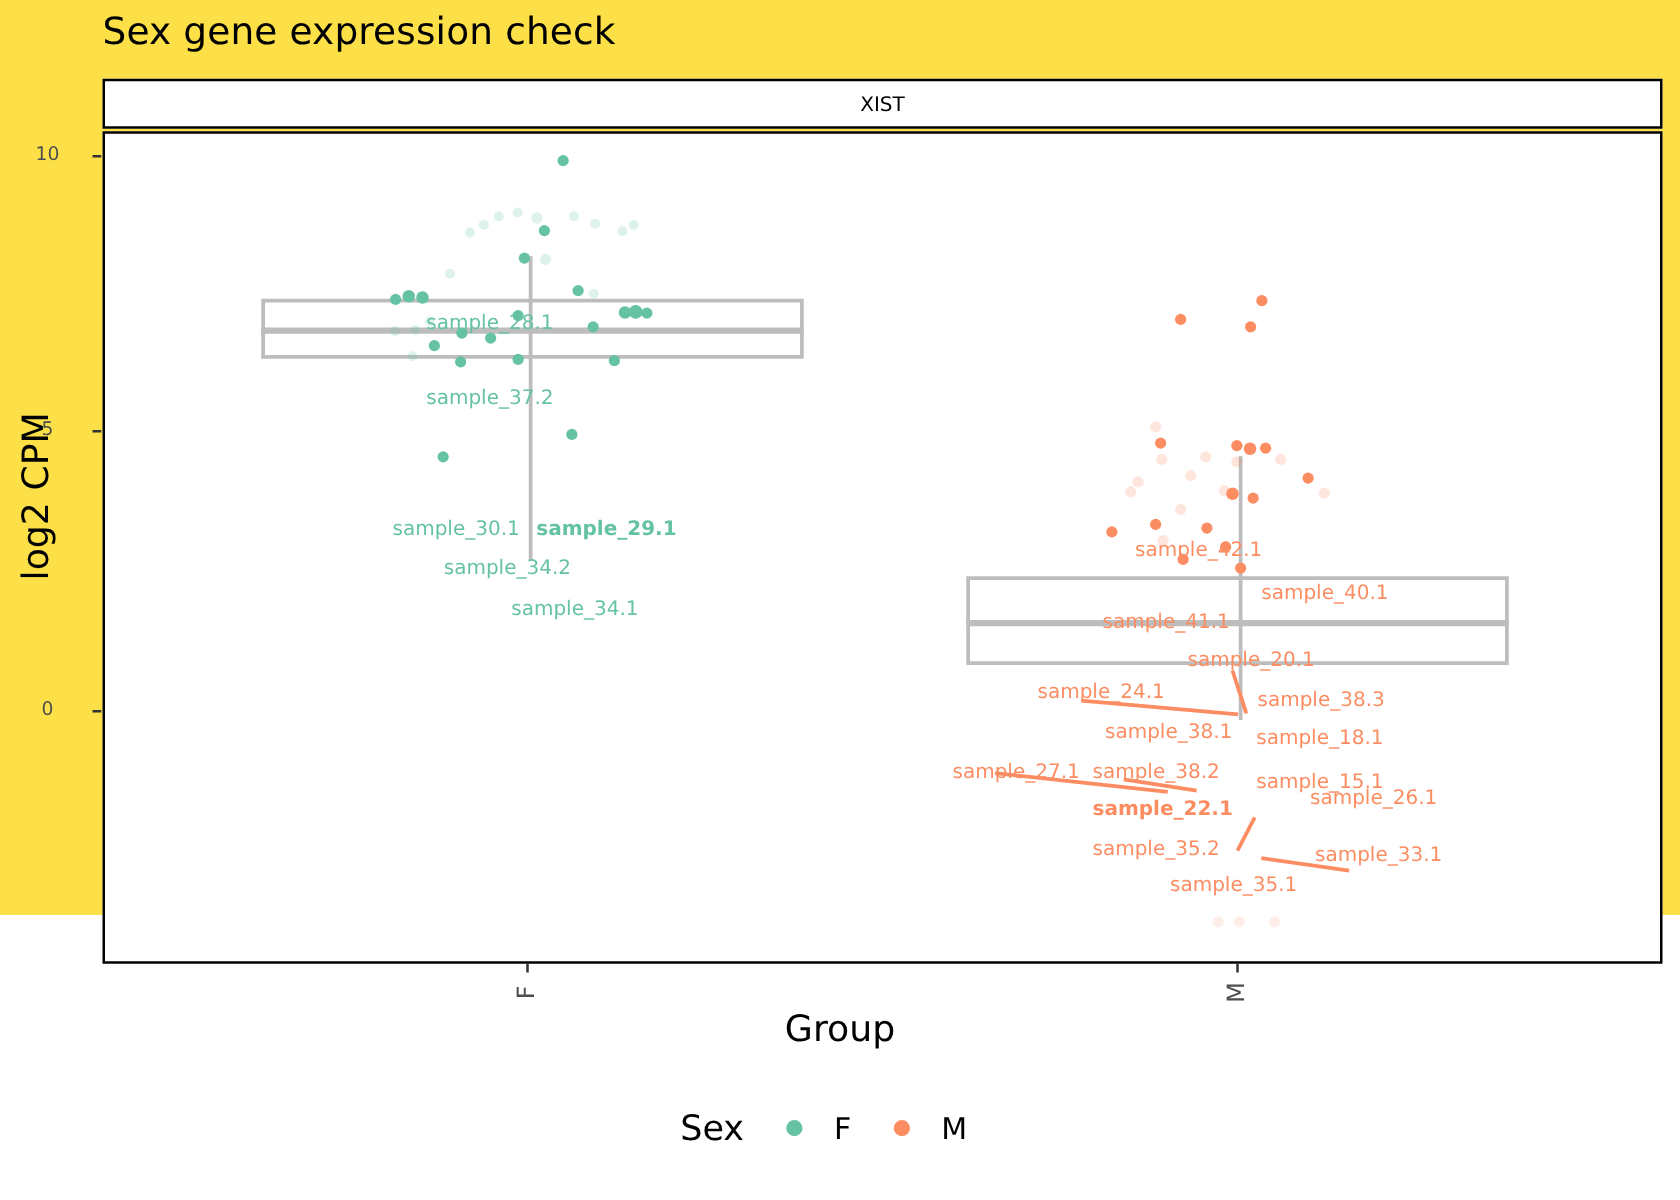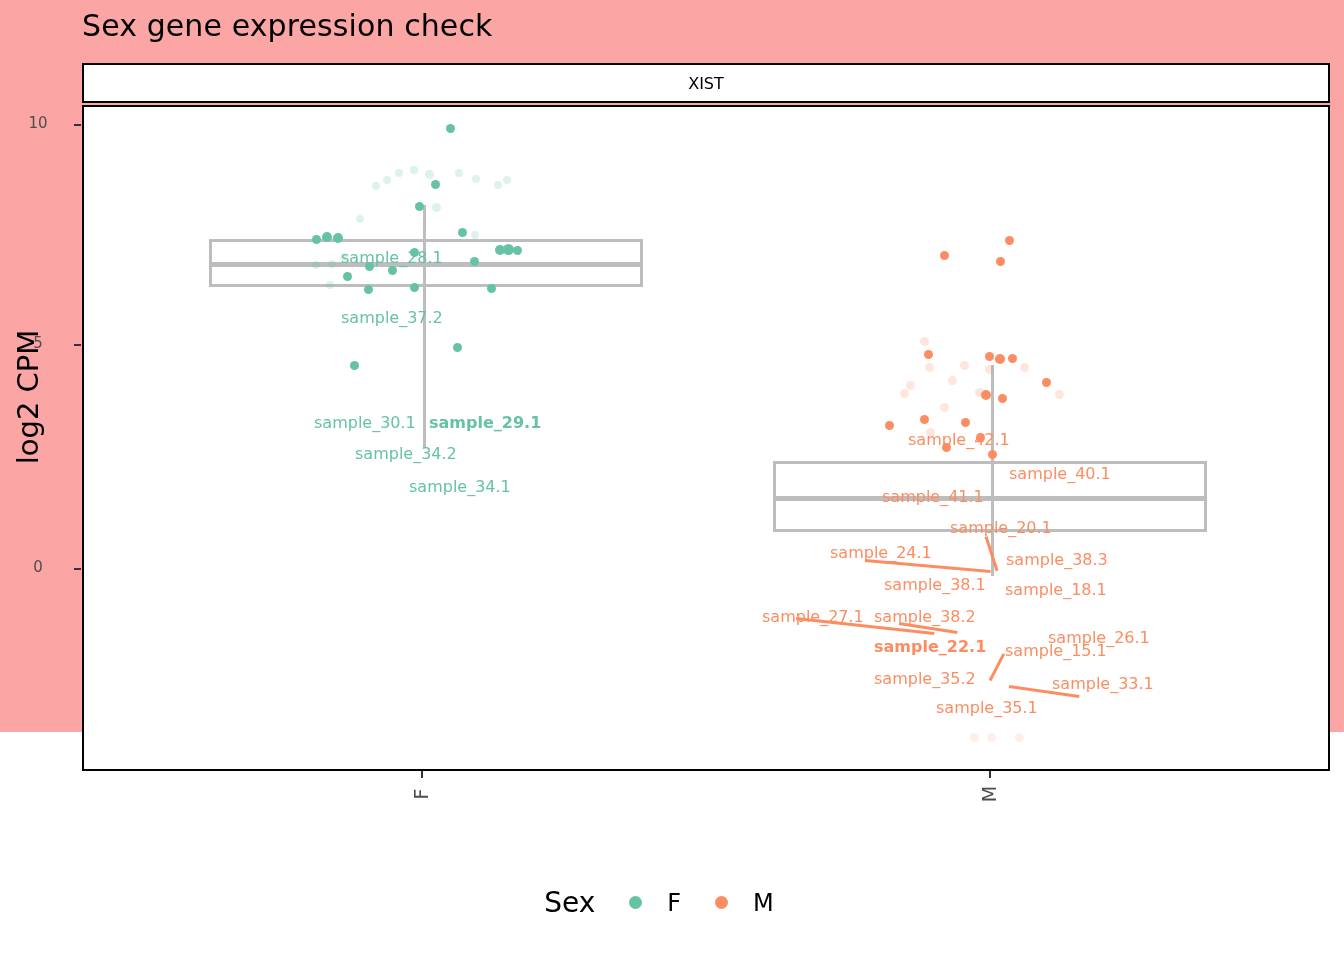--- a/index.html
+++ b/index.html
@@ -1,17 +1,17 @@
 <!DOCTYPE html>
 <html><head>
 <meta charset="utf-8">
 <style>
   html,body{margin:0;padding:0;background:#ffffff;}
   body{width:1344px;height:960px;font-family:"DejaVu Sans","Liberation Sans",sans-serif;overflow:hidden;}
-  #root{position:relative;width:1344px;height:732px;background:#fca5a5;}
+  #root{position:relative;width:1344px;height:732px;background:#fde047;}
 
   .plot-title{
     position:absolute; left:82px; top:8px;
     font-size:30px; color:#000; letter-spacing:.1px; white-space:nowrap;
   }
 
   
   .facet-strip{
     position:absolute; left:82px; top:63px; width:1248px; height:40px;
     border:2.5px solid #000; background:#fff; box-sizing:border-box;
@@ -188,33 +188,34 @@
         <div class="lbl" style="left: 798px; top: 380px; color: rgb(252, 141, 98);">sample_41.1</div>
         <div class="lbl" style="left: 866px; top: 411px; color: rgb(252, 141, 98);">sample_20.1</div>
         <div class="lbl" style="left: 746px; top: 436px; color: rgb(252, 141, 98);">sample_24.1</div>
         <div class="lbl" style="left: 922px; top: 443px; color: rgb(252, 141, 98);">sample_38.3</div>
         <div class="lbl" style="left: 800px; top: 468px; color: rgb(252, 141, 98);">sample_38.1</div>
         <div class="lbl" style="left: 921px; top: 473px; color: rgb(252, 141, 98);">sample_18.1</div>
         <div class="lbl" style="left: 678px; top: 500px; color: rgb(252, 141, 98);">sample_27.1</div>
         <div class="lbl" style="left: 790px; top: 500px; color: rgb(252, 141, 98);">sample_38.2</div>
         <div class="lbl" style="left: 920px; top: 521px; color: rgb(252, 141, 98); margin-left: 44px;">sample_26.1</div>
         <div class="lbl" style="left: 790px; top: 530px; color: rgb(252, 141, 98); font-weight: bold;">sample_22.1</div>
-        <div class="lbl" style="left: 921px; top: 534px; color: rgb(252, 141, 98);">sample_15.1</div>
+        <div class="lbl" style="left: 921px; top: 508px; color: rgb(252, 141, 98);">sample_15.1</div>
         <div class="lbl" style="left: 790px; top: 562px; color: rgb(252, 141, 98);">sample_35.2</div>
         <div class="lbl" style="left: 968px; top: 567px; color: rgb(252, 141, 98);">sample_33.1</div>
         <div class="lbl" style="left: 852px; top: 591px; color: rgb(252, 141, 98);">sample_35.1</div>
       </div>
   </div>
 
   <div id="x-ticks">
       <div class="xtick-mark" style="left: 421px; top: 771px;"></div>
       <div class="xtick-label" style="left: 391px; top: 783px; width: 60px; text-align: center;">F</div>
       <div class="xtick-mark" style="left: 989px; top: 771px;"></div>
       <div class="xtick-label" style="left: 959px; top: 783px; width: 60px; text-align: center;">M</div>
     </div>
+  <div class="x-axis-title">Group</div>
 
   <div class="legend">
     <span class="legend-title">Sex</span>
     <span id="legend-items" style="display:flex;align-items:center;">
         <span class="legend-item">
           <span class="legend-key">
             <span class="legend-dot" style="background: rgb(102, 194, 165);"></span>
           </span>
           <span class="legend-label">F</span>
         </span>

